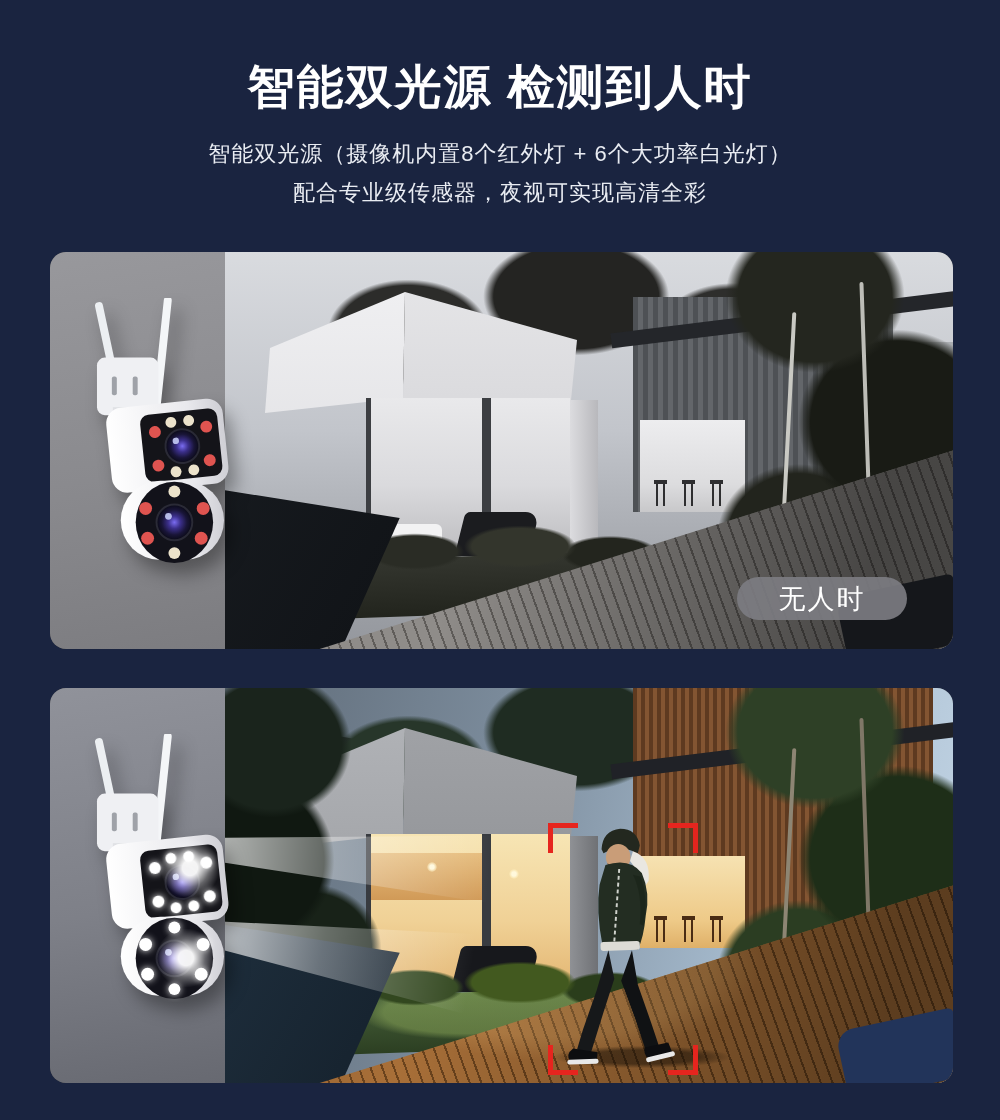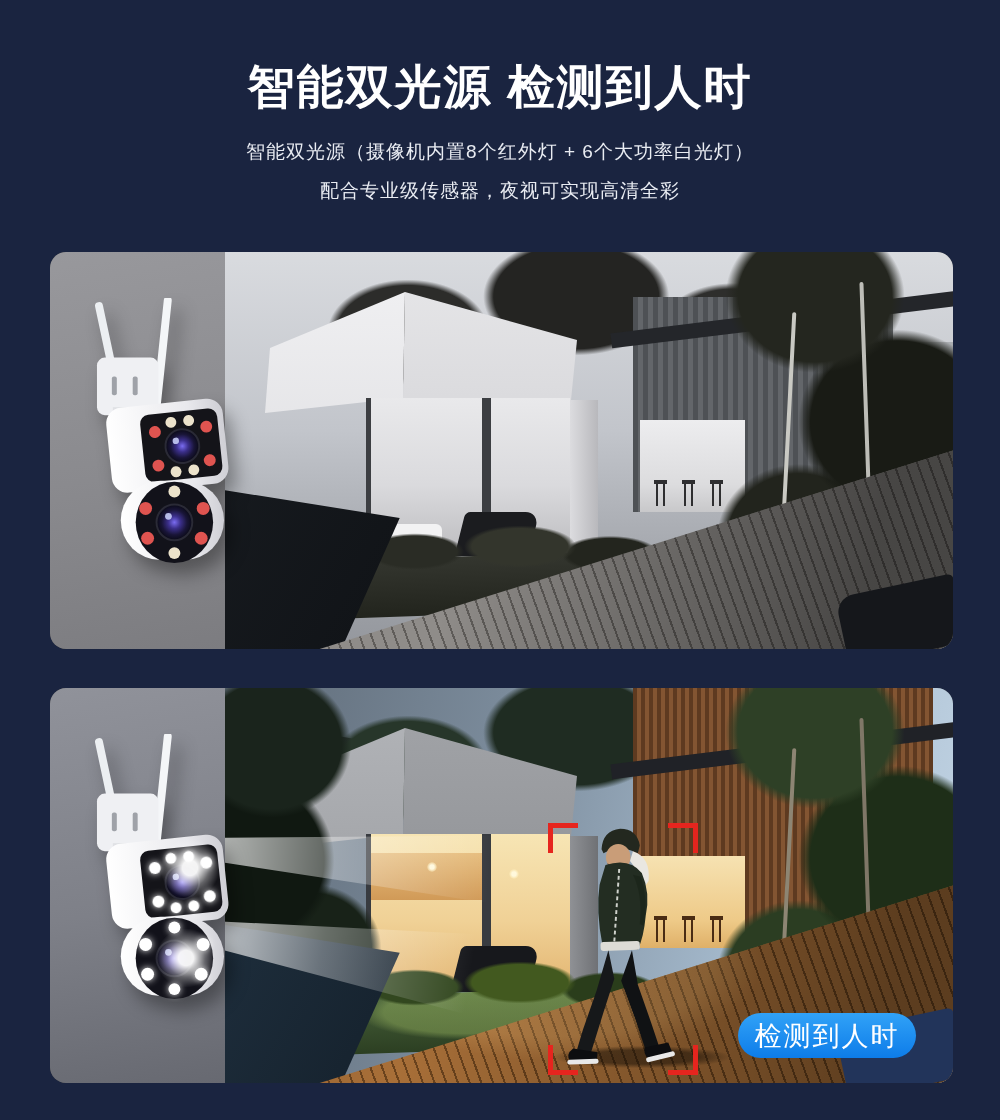--- a/index.html
+++ b/index.html
@@ -9,21 +9,21 @@
     font-family:"Liberation Sans","DejaVu Sans",sans-serif;
   }
   .abs{position:absolute;}
   
   .page-title{
     position:absolute;left:0;top:56px;width:1000px;text-align:center;
     color:#ffffff;font-size:47px;font-weight:700;letter-spacing:2px;
   }
   .subtitle{
     position:absolute;left:0;width:1000px;text-align:center;
-    color:#e9ecf2;font-size:19px;letter-spacing:1px;
+    color:#e9ecf2;font-size:22px;letter-spacing:1px;
   }
   .subtitle.l1{top:139px;}
   .subtitle.l2{top:178px;}
 
   
   .panel{
     position:absolute;left:50px;width:903px;border-radius:16px;overflow:hidden;
     background:#333;
   }
   .panel.top{top:252px;height:397px;}
@@ -299,20 +299,21 @@
     <div class="stone stone-t" style="left:466px;top:320px;width:28px;height:11px;transform:rotate(-8deg)"></div>
     <div class="stone stone-t" style="left:430px;top:336px;width:30px;height:12px;transform:rotate(-8deg)"></div>
     <div class="pool t-pool"></div>
     <div class="deck t-deck"></div>
     <div class="abs t-chair"></div>
   </div>
   <div class="wall"></div>
   <svg class="camera cam-ir">
       <use href="#cam"></use>
     </svg>
+  <div class="tag gray">无人时</div>
 </div>
 
 <div class="panel bottom">
   <div class="scene">
     <div class="sky b-sky"></div>
     <div class="abs b-beam"></div>
     <div class="tree b-treeC"></div>
     <div class="abs b-slatwall"></div>
     <div class="abs b-beam2"></div>
     <div class="abs b-rint">
@@ -355,14 +356,13 @@
   <div class="person-shadow"></div>
   <svg class="person">
       <use href="#walker"></use>
     </svg>
   <div class="detect-frame">
     <div class="bk tl"></div>
     <div class="bk tr"></div>
     <div class="bk bl"></div>
     <div class="bk br"></div>
   </div>
-  <div class="tag blue">检测到人时</div>
 </div>
 
 </body></html>

